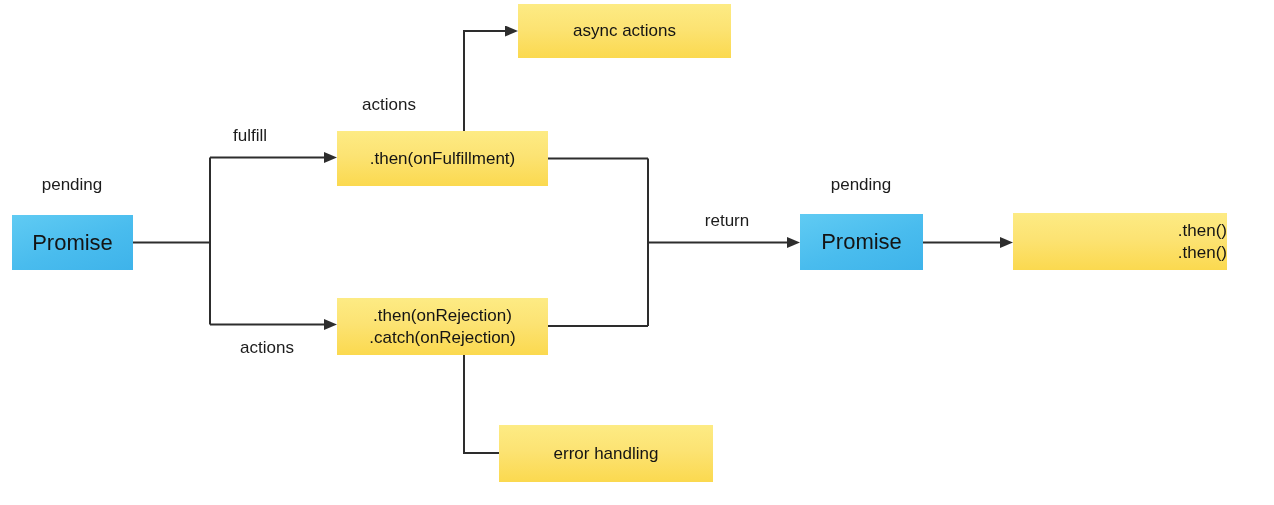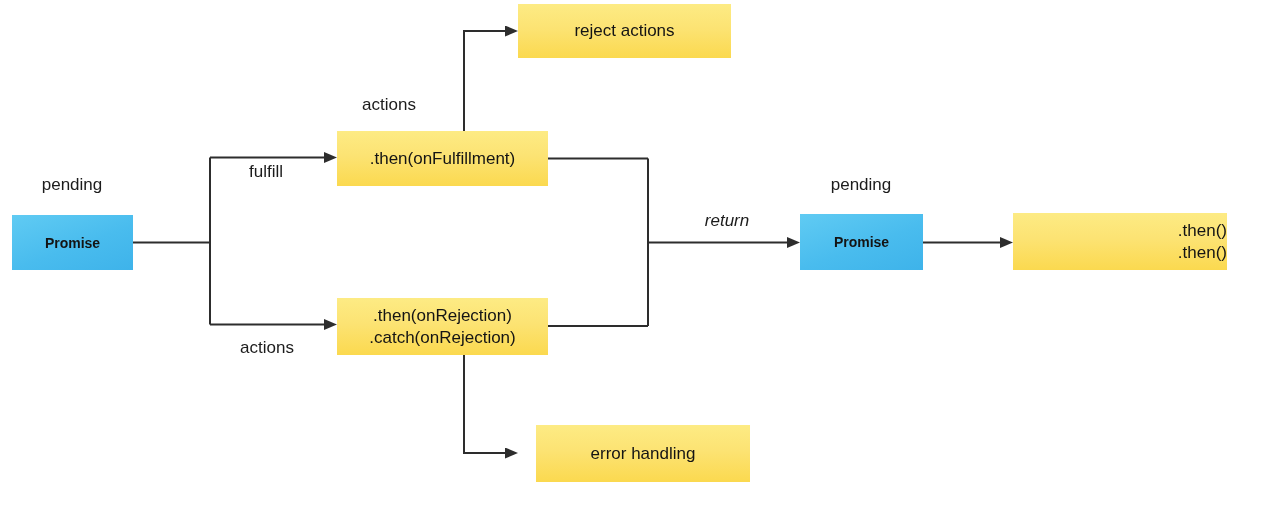--- a/index.html
+++ b/index.html
@@ -23,22 +23,22 @@
     align-items: center;
     justify-content: center;
     text-align: center;
     font-size: 17px;
     color: #141414;
     line-height: 22px;
     white-space: nowrap;
   }
   .node.blue {
     background: linear-gradient(160deg, #60cbf3 0%, #49bcee 55%, #3eb3ea 100%);
-    font-weight: bold;
-    font-size: 14px;
+    font-weight: normal;
+    font-size: 22px;
   }
   .node.yellow {
     background: linear-gradient(180deg, #fdeb84 0%, #fce373 45%, #fbd94f 100%);
   }
   .edge-label {
     position: absolute;
     font-size: 17px;
     color: #1c1c1c;
     transform: translateX(-50%);
     white-space: nowrap;
@@ -68,46 +68,46 @@
       <path d="M648 158.5 V326"></path>
       <path d="M648 242.5 H788" marker-end="url(#arrow)"></path>
       <path d="M923 242.5 H1001" marker-end="url(#arrow)"></path>
     </g>
   </svg>
 
   <div class="edge-label" style="left:72px; top:175px;">pending</div>
 
   <div class="edge-label" style="left:389px; top:95px;">actions</div>
 
-  <div class="edge-label" style="left:266px; top:126px;margin-top:36px;">fulfill</div>
+  <div class="edge-label" style="left:250px; top:126px;">fulfill</div>
 
   <div class="edge-label" style="left:267px; top:338px;">actions</div>
 
-  <div class="edge-label" style="left:727px; top:211px;font-style:italic;">return</div>
+  <div class="edge-label" style="left:727px; top:211px;">return</div>
 
   <div class="edge-label" style="left:861px; top:175px;">pending</div>
 
   <div class="node blue" style="left:12px; top:215px; width:121px; height:55px;">
     <span>Promise</span>
   </div>
 
   <div class="node yellow" style="left:337px; top:298px; width:211px; height:57px;">
     <span>.then(onRejection)</span>
     <span>.catch(onRejection)</span>
   </div>
 
   <div class="node yellow" style="left:337px; top:131px; width:211px; height:55px;">
     <span>.then(onFulfillment)</span>
   </div>
 
   <div class="node yellow" style="left:518px; top:4px; width:213px; height:54px;">
-    <span>reject actions</span>
+    <span>async actions</span>
   </div>
 
-  <div class="node yellow" style="left:536px; top:425px; width:214px; height:57px;">
+  <div class="node yellow" style="left:499px; top:425px; width:214px; height:57px;">
     <span>error handling</span>
   </div>
 
   <div class="node blue" style="left:800px; top:214px; width:123px; height:56px;">
     <span>Promise</span>
   </div>
 
   <div class="node yellow" style="left:1013px; top:213px; width:214px; height:57px;align-items:flex-end;">
     <span>.then()</span>
     <span>.then()</span>

